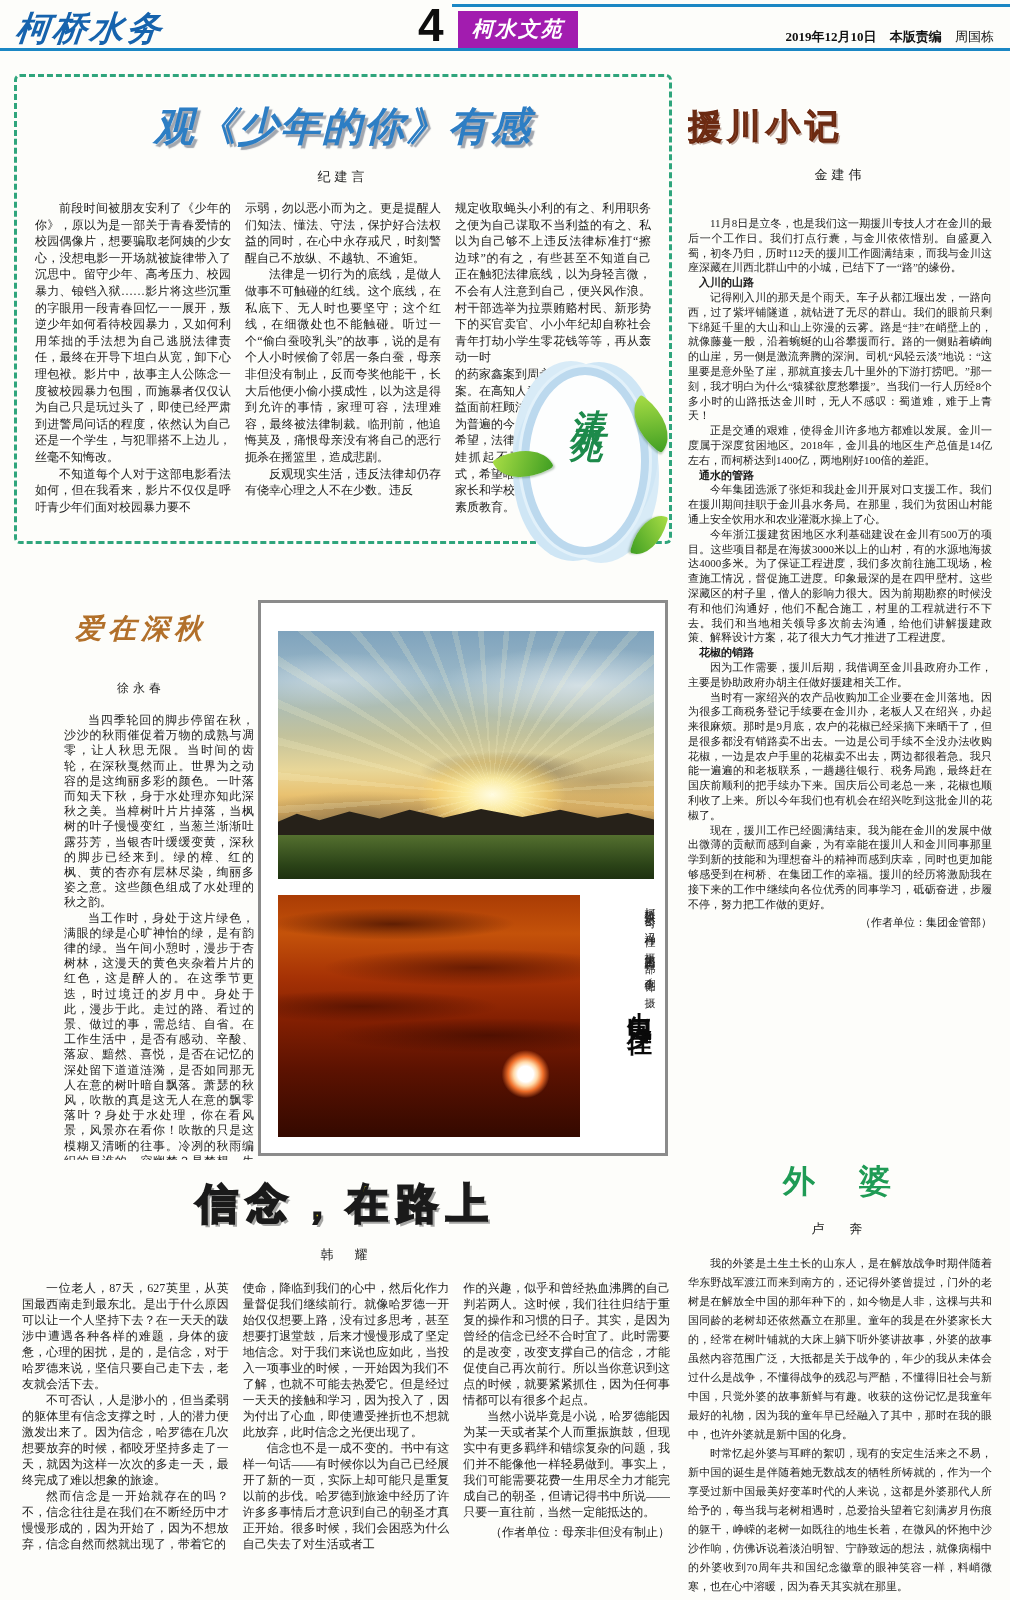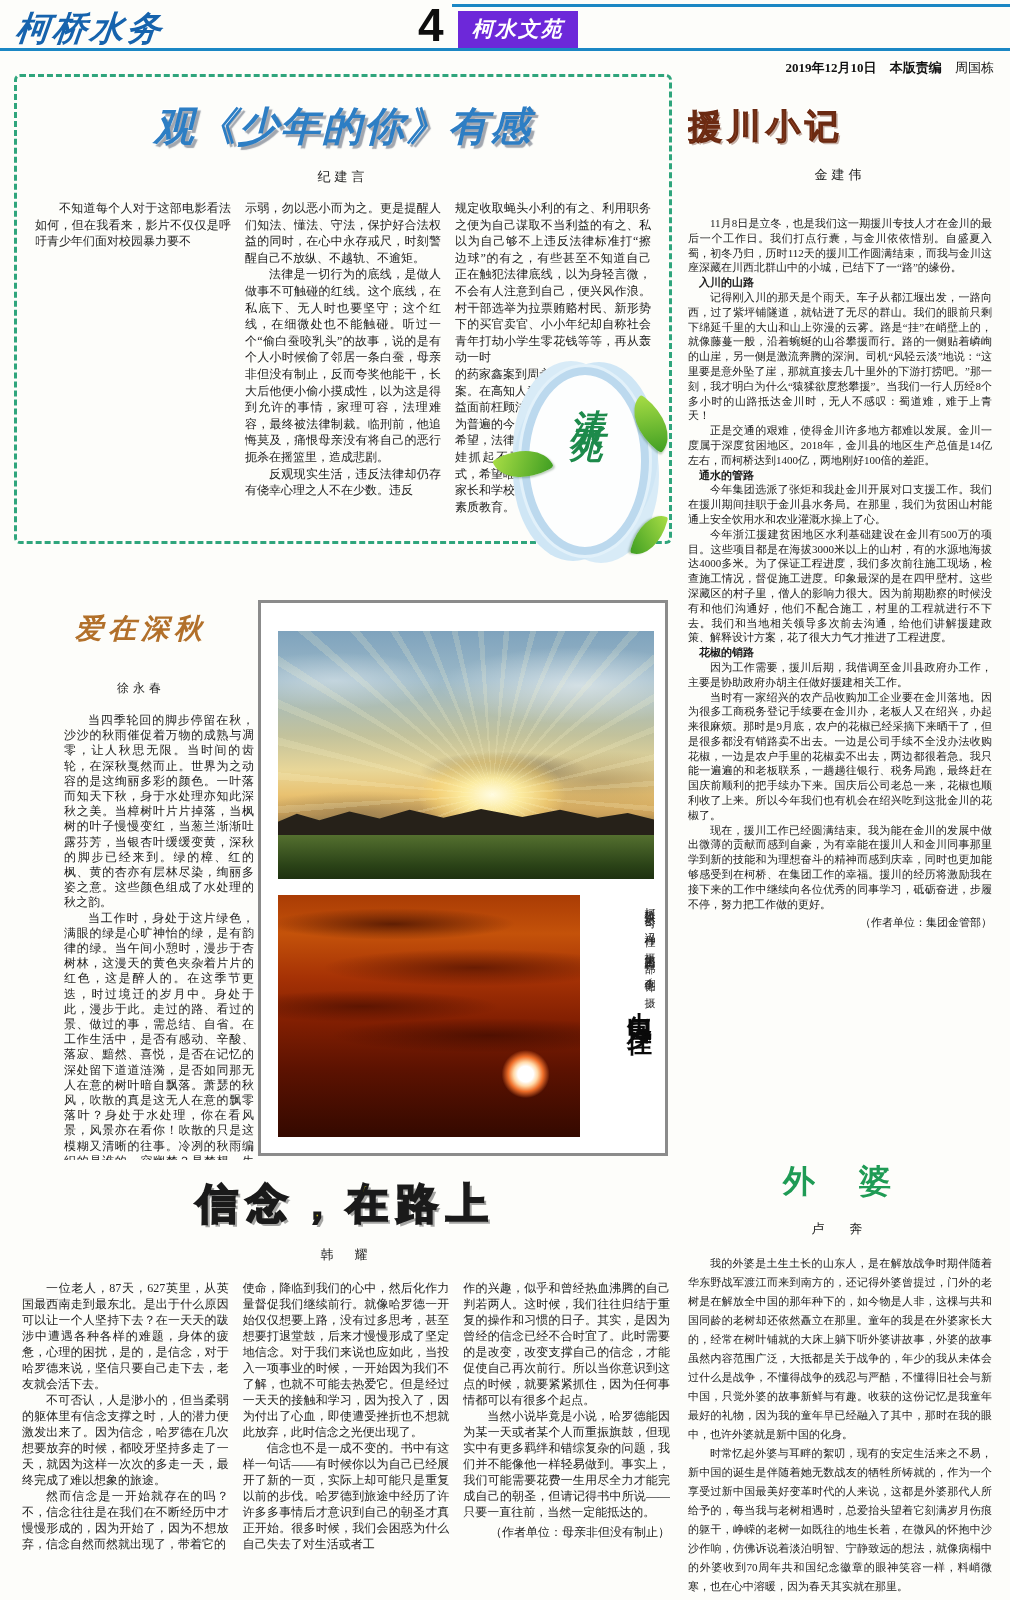--- a/index.html
+++ b/index.html
@@ -5,22 +5,22 @@
   * { box-sizing: border-box; }
   html,body { margin:0; padding:0; }
   body { width:1010px; height:1600px; background:#fdfdfa; font-family:"Liberation Serif", serif; color:#1c1c1c; position:relative; overflow:hidden; }
   .page { position:absolute; inset:0; }
 
   
   .masthead { position:absolute; left:16px; top:6px; font-size:34px; font-weight:bold; font-style:italic; color:#1663ad; letter-spacing:3px; transform:skewX(-6deg); }
   .top-rule-right { position:absolute; left:452px; right:0; top:4px; height:3px; background:#1b87c4; }
   .header-rule { position:absolute; left:0; right:0; top:48px; height:3px; background:#1b87c4; }
   .pageno { position:absolute; left:418px; top:-2px; font-size:46px; font-weight:bold; color:#0d0d0d; font-family:"Liberation Sans", sans-serif; }
-  .section-box { position:absolute; left:458px; top:11px; background:#6d28d9; color:#fff; font-size:21px; font-weight:bold; font-style:italic; padding:4px 14px 5px; letter-spacing:2px; }
-  .pubinfo { position:absolute; right:16px; top:28px; font-size:13px; color:#111;margin-top:31px; }
+  .section-box { position:absolute; left:458px; top:11px; background:#a21caf; color:#fff; font-size:21px; font-weight:bold; font-style:italic; padding:4px 14px 5px; letter-spacing:2px; }
+  .pubinfo { position:absolute; right:16px; top:28px; font-size:13px; color:#111; }
   .pubinfo b { margin-right:10px; }
 
   
   p,h4 { margin:0; padding:0; }
   .cols { display:flex; }
   .body-txt { text-align:justify; }
   p.p { text-indent:2em; }
   p.cont { text-indent:0; }
   p.narrow { text-indent:0; margin-right:88px; }
   p.byline { text-indent:0; text-align:right; margin-top:4px; }
@@ -111,20 +111,21 @@
       <span>周国栋</span>
     </div>
     <div class="header-rule"></div>
   </div>
 
   <section class="film-box">
     <div class="film-title">观《少年的你》有感</div>
     <div class="film-author">纪建言</div>
     <div class="cols film-cols body-txt">
       <div>
+          <p class="p">前段时间被朋友安利了《少年的你》，原以为是一部关于青春爱情的校园偶像片，想要骗取老阿姨的少女心，没想电影一开场就被旋律带入了沉思中。留守少年、高考压力、校园暴力、锒铛入狱……影片将这些沉重的字眼用一段青春回忆一一展开，叛逆少年如何看待校园暴力，又如何利用笨拙的手法想为自己逃脱法律责任，最终在开导下坦白从宽，卸下心理包袱。影片中，故事主人公陈念一度被校园暴力包围，而施暴者仅仅认为自己只是玩过头了，即使已经严肃到进警局问话的程度，依然认为自己还是一个学生，与犯罪搭不上边儿，丝毫不知悔改。</p>
           <p class="p">不知道每个人对于这部电影看法如何，但在我看来，影片不仅仅是呼吁青少年们面对校园暴力要不</p>
         </div>
       <div>
           <p class="cont">示弱，勿以恶小而为之。更是提醒人们知法、懂法、守法，保护好合法权益的同时，在心中永存戒尺，时刻警醒自己不放纵、不越轨、不逾矩。</p>
           <p class="p">法律是一切行为的底线，是做人做事不可触碰的红线。这个底线，在私底下、无人时也要坚守；这个红线，在细微处也不能触碰。听过一个“偷白蚕咬乳头”的故事，说的是有个人小时候偷了邻居一条白蚕，母亲非但没有制止，反而夸奖他能干，长大后他便小偷小摸成性，以为这是得到允许的事情，家理可容，法理难容，最终被法律制裁。临刑前，他追悔莫及，痛恨母亲没有将自己的恶行扼杀在摇篮里，造成悲剧。</p>
           <p class="p">反观现实生活，违反法律却仍存有侥幸心理之人不在少数。违反</p>
         </div>
       <div>
           <p class="cont">规定收取蝇头小利的有之、利用职务之便为自己谋取不当利益的有之、私以为自己够不上违反法律标准打“擦边球”的有之，有些甚至不知道自己正在触犯法律底线，以为身轻言微，不会有人注意到自己，便兴风作浪。村干部选举为拉票贿赂村民、新形势下的买官卖官、小小年纪却自称社会青年打劫小学生零花钱等等，再从轰动一时</p>
           <p class="narrow">的药家鑫案到周永康案。在高知人群在利益面前枉顾法律也成为普遍的今天，笔者希望，法律教育从娃娃抓起不再流于形式，希望唯分数论的家长和学校能更重视素质教育。</p>

